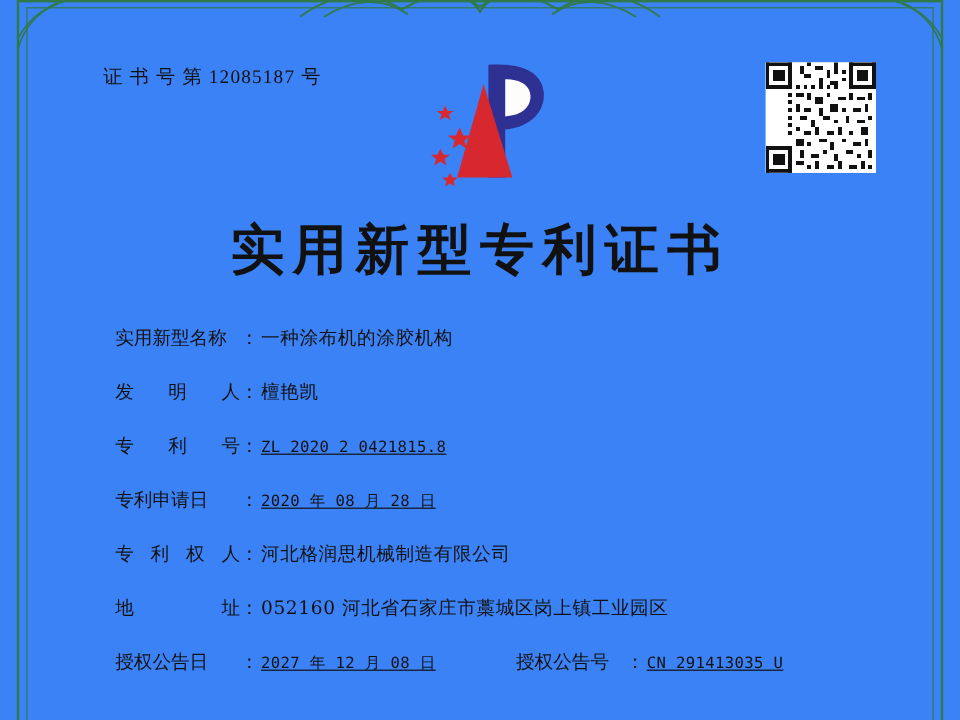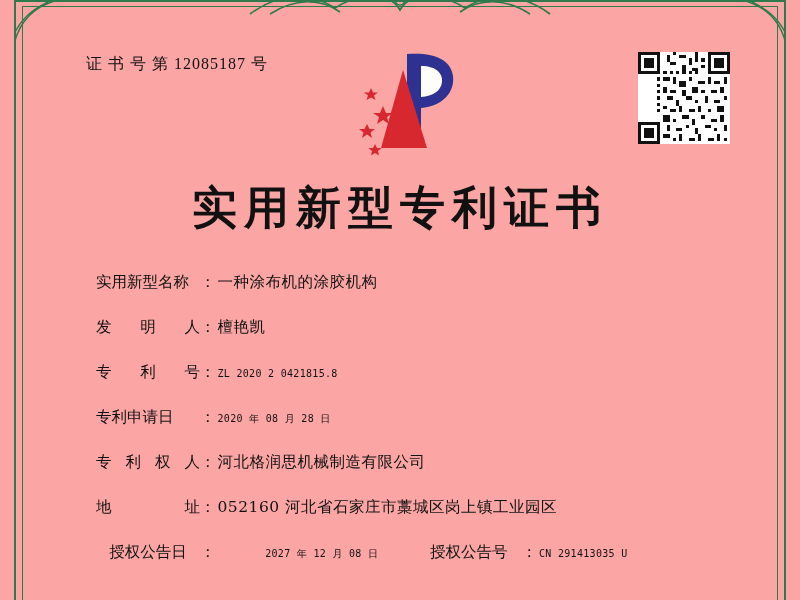--- a/index.html
+++ b/index.html
@@ -7,21 +7,21 @@
     padding: 0;
     background: #ffffff;
   }
   body {
     font-family: "Liberation Serif", "DejaVu Serif", serif;
   }
   .page {
     position: relative;
     width: 800px;
     height: 600px;
-    background: #fca5a5;
+    background: #3b82f6;
     overflow: hidden;
     box-sizing: border-box;
   }
 
   
   .border-outer {
     position: absolute;
     left: 14px;
     top: 0px;
     right: 14px;
@@ -132,37 +132,37 @@
     flex: 0 0 auto;
     margin-right: 2px;
   }
   .field-value {
     flex: 1 1 auto;
     letter-spacing: 0.5px;
     font-family: "DejaVu Serif", "Liberation Serif", serif;
   }
   .field-value.mono {
     font-family: "DejaVu Sans Mono", "Liberation Mono", monospace;
-    font-size: 10px;
+    font-size: 13px;
     letter-spacing: 0.3px;
+    text-decoration: underline;
   }
 
   
   .bottom-row {
     display: flex;
     align-items: baseline;
     font-size: 15.5px;
     color: #111;
     margin-bottom: 0;
   }
   .bottom-left {
     flex: 0 0 330px;
     display: flex;
     align-items: baseline;
-    text-align: center;
   }
   .bottom-right {
     display: flex;
     align-items: baseline;
     padding-left: 4px;
   }
   .bottom-right .field-label {
     width: auto;
     flex: 0 0 auto;
     margin-right: 14px;

